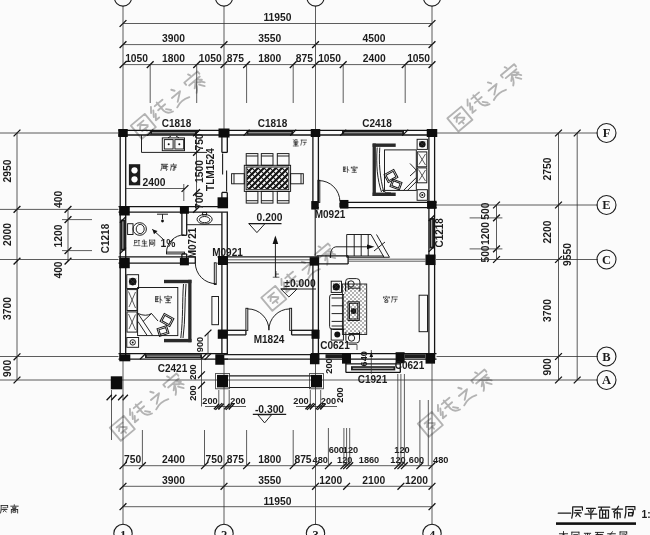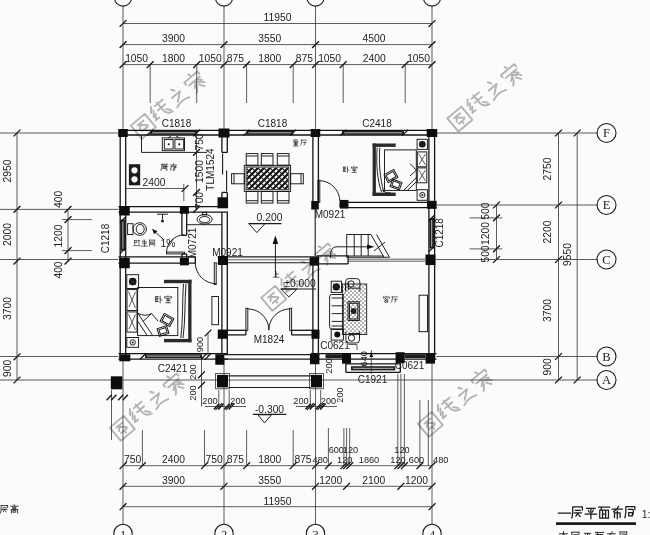--- a/index.html
+++ b/index.html
@@ -1,16 +1,16 @@
 <!DOCTYPE html>
 <html><head>
 <meta charset="utf-8">
 <style>
 html,body{margin:0;padding:0;background:#fff;}
-#page{position:relative;width:650px;height:535px;background:#22c55e;overflow:hidden;font-family:"Liberation Sans",sans-serif;}
+#page{position:relative;width:650px;height:535px;background:#22c55e;overflow:hidden;font-family:"Liberation Sans",sans-serif;font-weight:bold;}
 text{font-family:"Liberation Sans",sans-serif;fill:#1c1c1c;}
 .dim{font-size:10.3px;}
 .dims{font-size:9.2px;}
 .ser{font-size:12.5px;font-family:"Liberation Serif",serif;}
 .lbl{font-size:10px;}
 .thin{stroke:#333;stroke-width:0.8;fill:none;}
 .med{stroke:#1d1d1d;stroke-width:1.1;fill:none;}
 .wall{stroke:#141414;stroke-width:1.3;fill:none;}
 .tick{stroke:#111;stroke-width:1.3;fill:none;}
 .furn{stroke:#161616;stroke-width:0.95;fill:none;}

